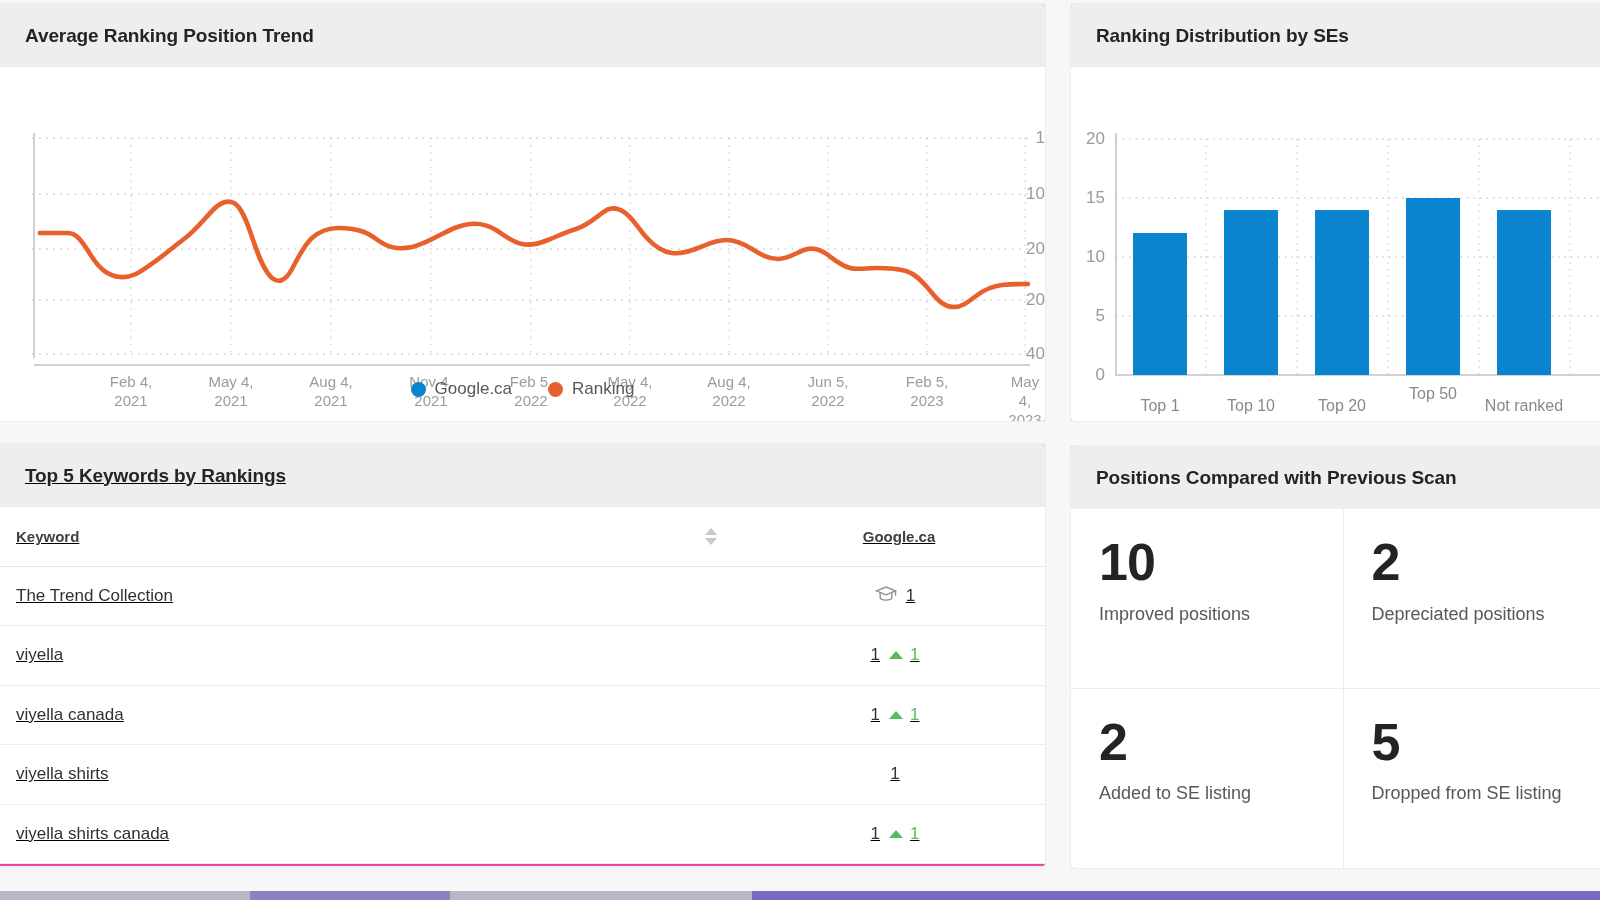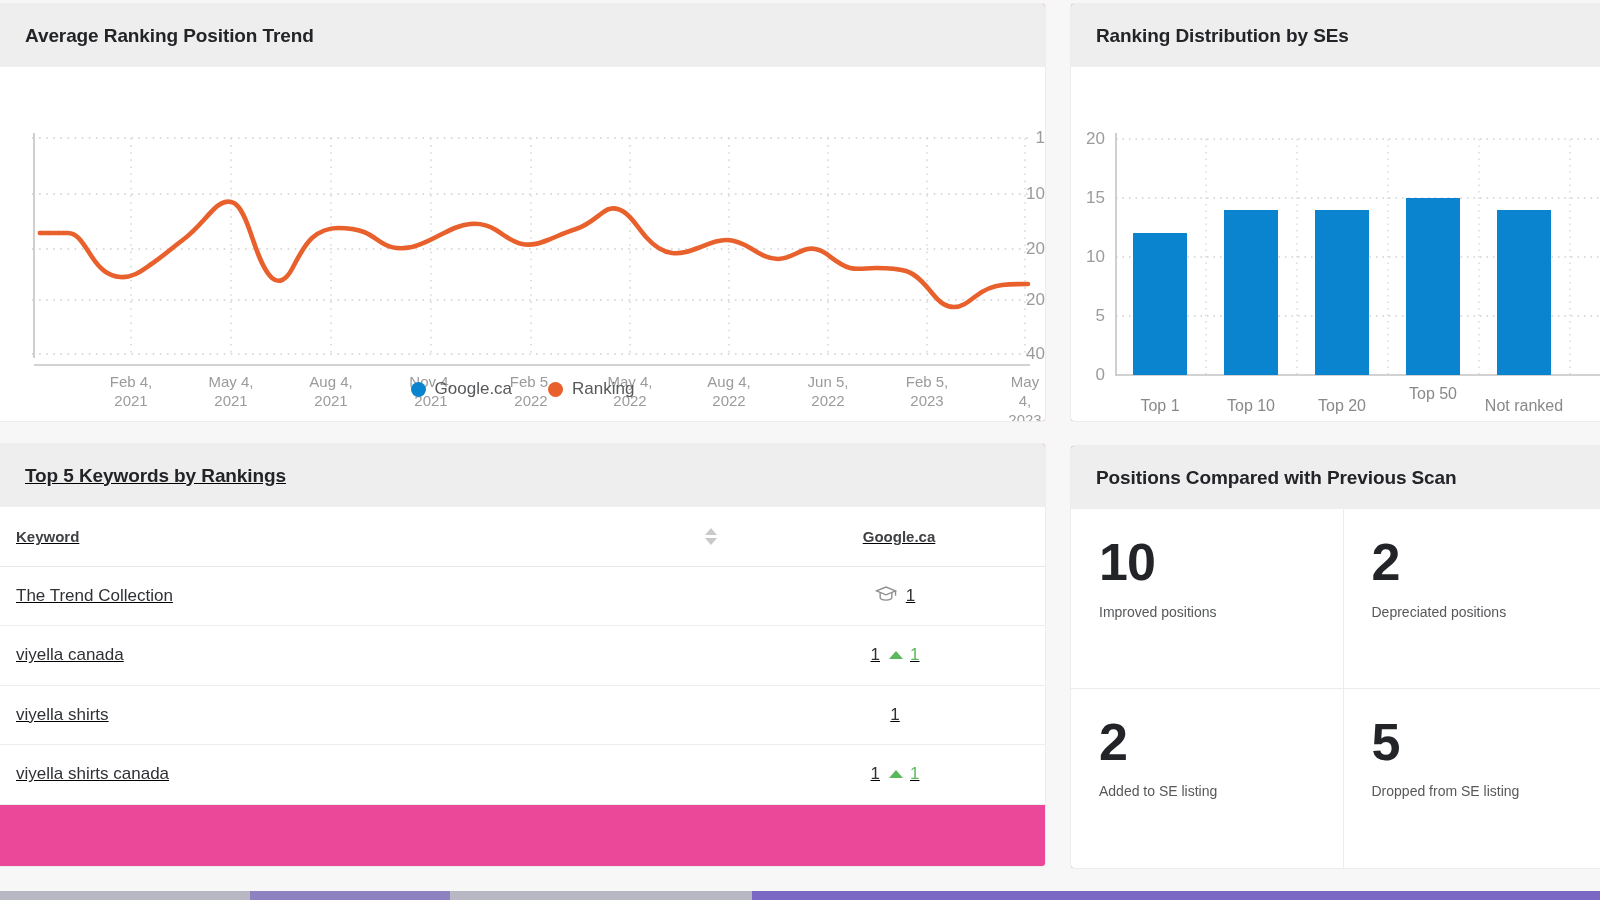--- a/index.html
+++ b/index.html
@@ -103,21 +103,21 @@
 
   
   .stat-grid {
     display: grid; grid-template-columns: 1fr 1fr; grid-template-rows: 1fr 1fr;
     height: 359px;
   }
   .stat-cell { padding: 26px 0 0 28px; position: relative; }
   .stat-cell.b-r { border-right: 1px solid #ececec; }
   .stat-cell.b-b { border-bottom: 1px solid #ececec; }
   .stat-num   { font-size: 52px; font-weight: bold; color: #232428; line-height: 1.05; letter-spacing: -1px; }
-  .stat-label { font-size: 14px; color: #57585a; margin-top: 14px; }
+  .stat-label { font-size: 18px; color: #57585a; margin-top: 14px; }
 
   
   .bottom-sliver { position:absolute; left:0; bottom:0; width:1600px; height:9px; }
   .bs-gray   { position:absolute; left:0;   bottom:0; width:752px; height:9px; background:#b8b7c4; }
   .bs-purple { position:absolute; left:752px;bottom:0; width:848px; height:9px; background:#7b68c4; }
   .bs-patch  { position:absolute; left:250px;bottom:0; width:200px; height:9px; background:#8d81c0; }
 </style>
 </head>
 <body>
 
@@ -325,20 +325,32 @@
                     <path d="M1.6 6.2 L12 2 L22.4 6.2 L12 10.4 Z"></path>
                     <path d="M5.6 8 L5.6 13.2 C5.6 15 8.6 16.2 12 16.2 C15.4 16.2 18.4 15 18.4 13.2 L18.4 8"></path>
                     <path d="M22.4 6.2 L22.4 11.4"></path>
                   </svg>
                 </span>
                 <span class="rank-num">1</span>
               </div>
             </td>
           </tr>
 
+          <tr>
+            <td class="col-kw">viyella</td>
+            <td class="col-rank">
+              <div class="rank-cell">
+                <span class="rank-num">1</span>
+                <span class="delta">
+                  <span class="delta-tri"></span>
+                  <span class="delta-val">1</span>
+                </span>
+              </div>
+            </td>
+          </tr>
 
           <tr>
             <td class="col-kw">viyella canada</td>
             <td class="col-rank">
               <div class="rank-cell">
                 <span class="rank-num">1</span>
                 <span class="delta">
                   <span class="delta-tri"></span>
                   <span class="delta-val">1</span>
                 </span>

